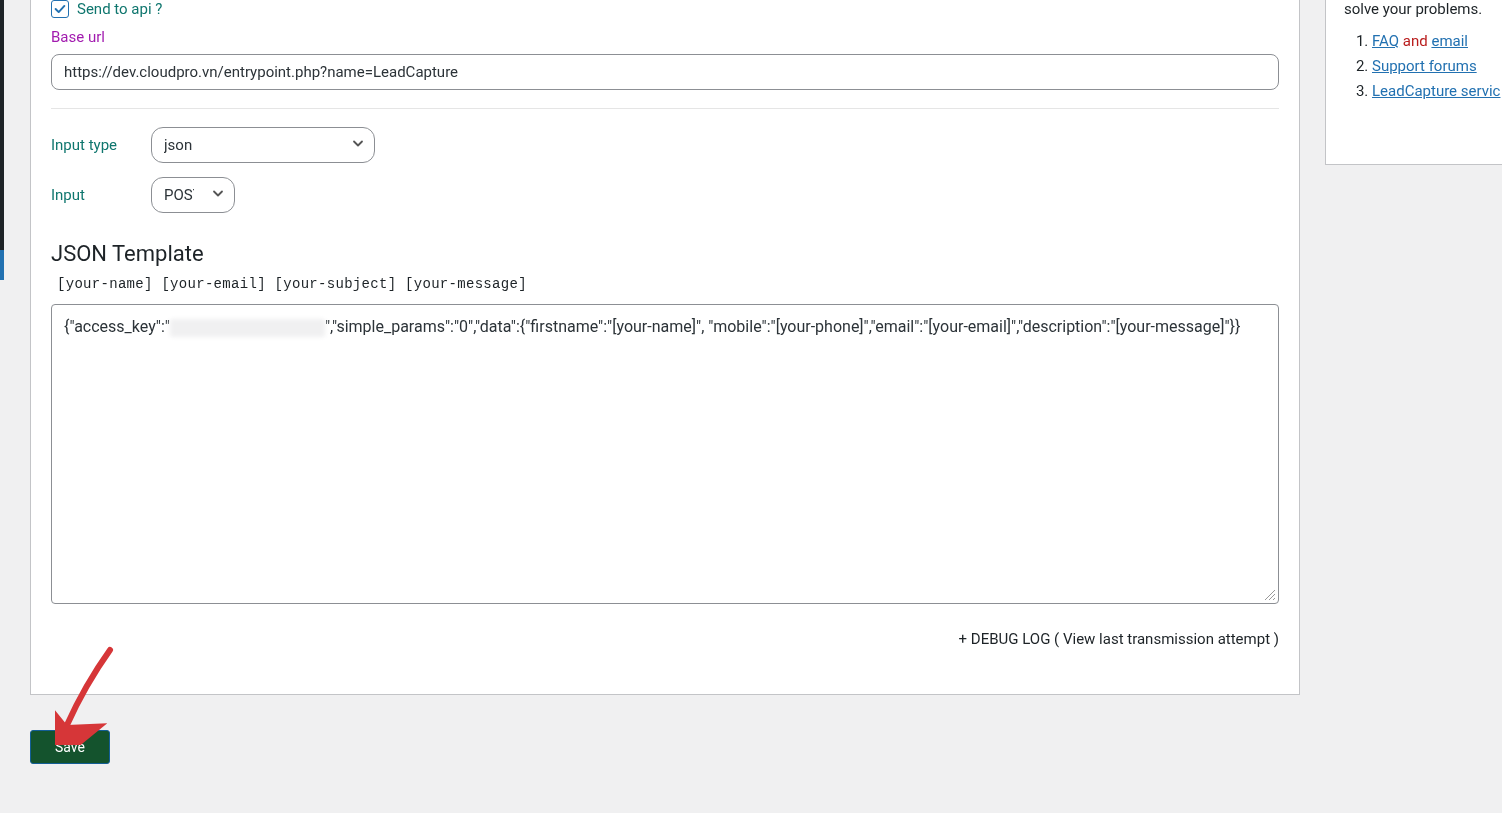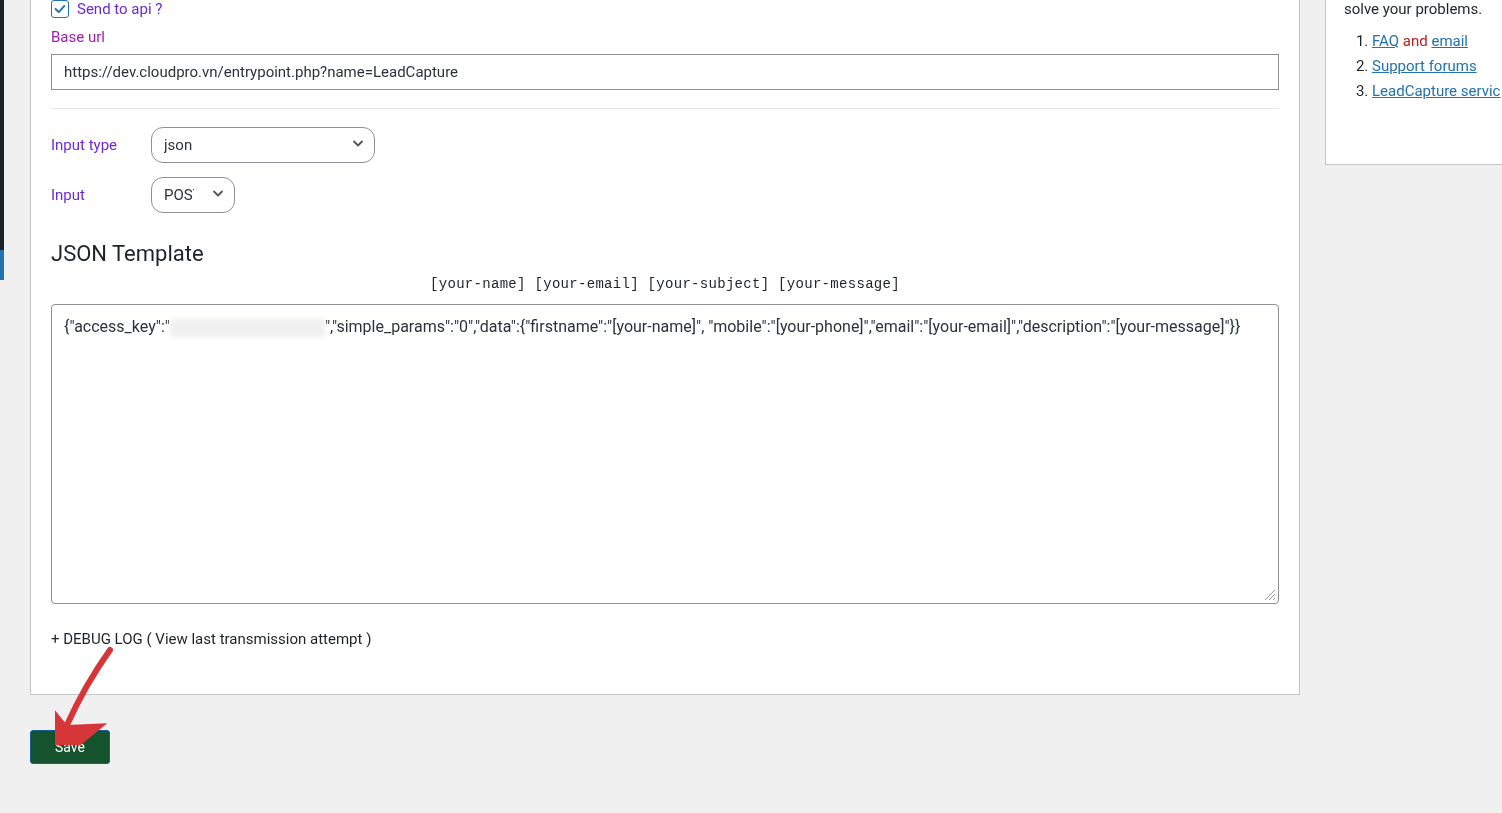--- a/index.html
+++ b/index.html
@@ -65,34 +65,34 @@
       align-items: center;
       justify-content: center;
       background: #fff;
     }
     .checkbox svg {
       width: 14px;
       height: 14px;
     }
     .label {
       font-size: 15px;
-      color: #6d28d9;
+      color: #0f766e;
       min-width: 100px;
     }
     .label-block {
       display: block;
       padding: 0 20px 8px 20px;
       font-size: 15px;
       color: #a21caf;
     }
     .input-text {
       flex: 1;
       padding: 8px 12px;
       border: 1px solid #8c8f94;
-      border-radius: 0;
+      border-radius: 8px;
       font-size: 15px;
       color: #2c3338;
       background: #fff;
       font-family: inherit;
     }
     .full-input-wrap {
       padding: 0 20px 18px 20px;
     }
     .full-input-wrap .input-text {
       width: 100%;
@@ -135,21 +135,20 @@
       font-weight: 400;
       padding: 14px 4px 10px 20px;
       color: #1d2327;
     }
     .placeholders {
       font-family: "Courier New", monospace;
       font-size: 14px;
       padding: 0 26px 12px 26px;
       color: #1d2327;
       letter-spacing: 0.3px;
-      text-align: center;
     }
     .textarea-wrap {
       padding: 0 20px 20px 20px;
     }
     .redact {
       background: #f0f0f1;
       display: inline-block;
       width: 155px;
       height: 18px;
       vertical-align: middle;
@@ -174,20 +173,21 @@
       position: absolute;
       right: 2px;
       bottom: 2px;
       width: 12px;
       height: 12px;
     }
     .debug-row {
       padding: 6px 20px 26px 20px;
       font-size: 15px;
       color: #1d2327;
+      text-align: right;
     }
     .save-btn {
       position: absolute;
       left: 30px;
       top: 730px;
       background: #14532d;
       color: #fff;
       border: 1px solid #135e96;
       border-radius: 3px;
       padding: 8px 24px;

